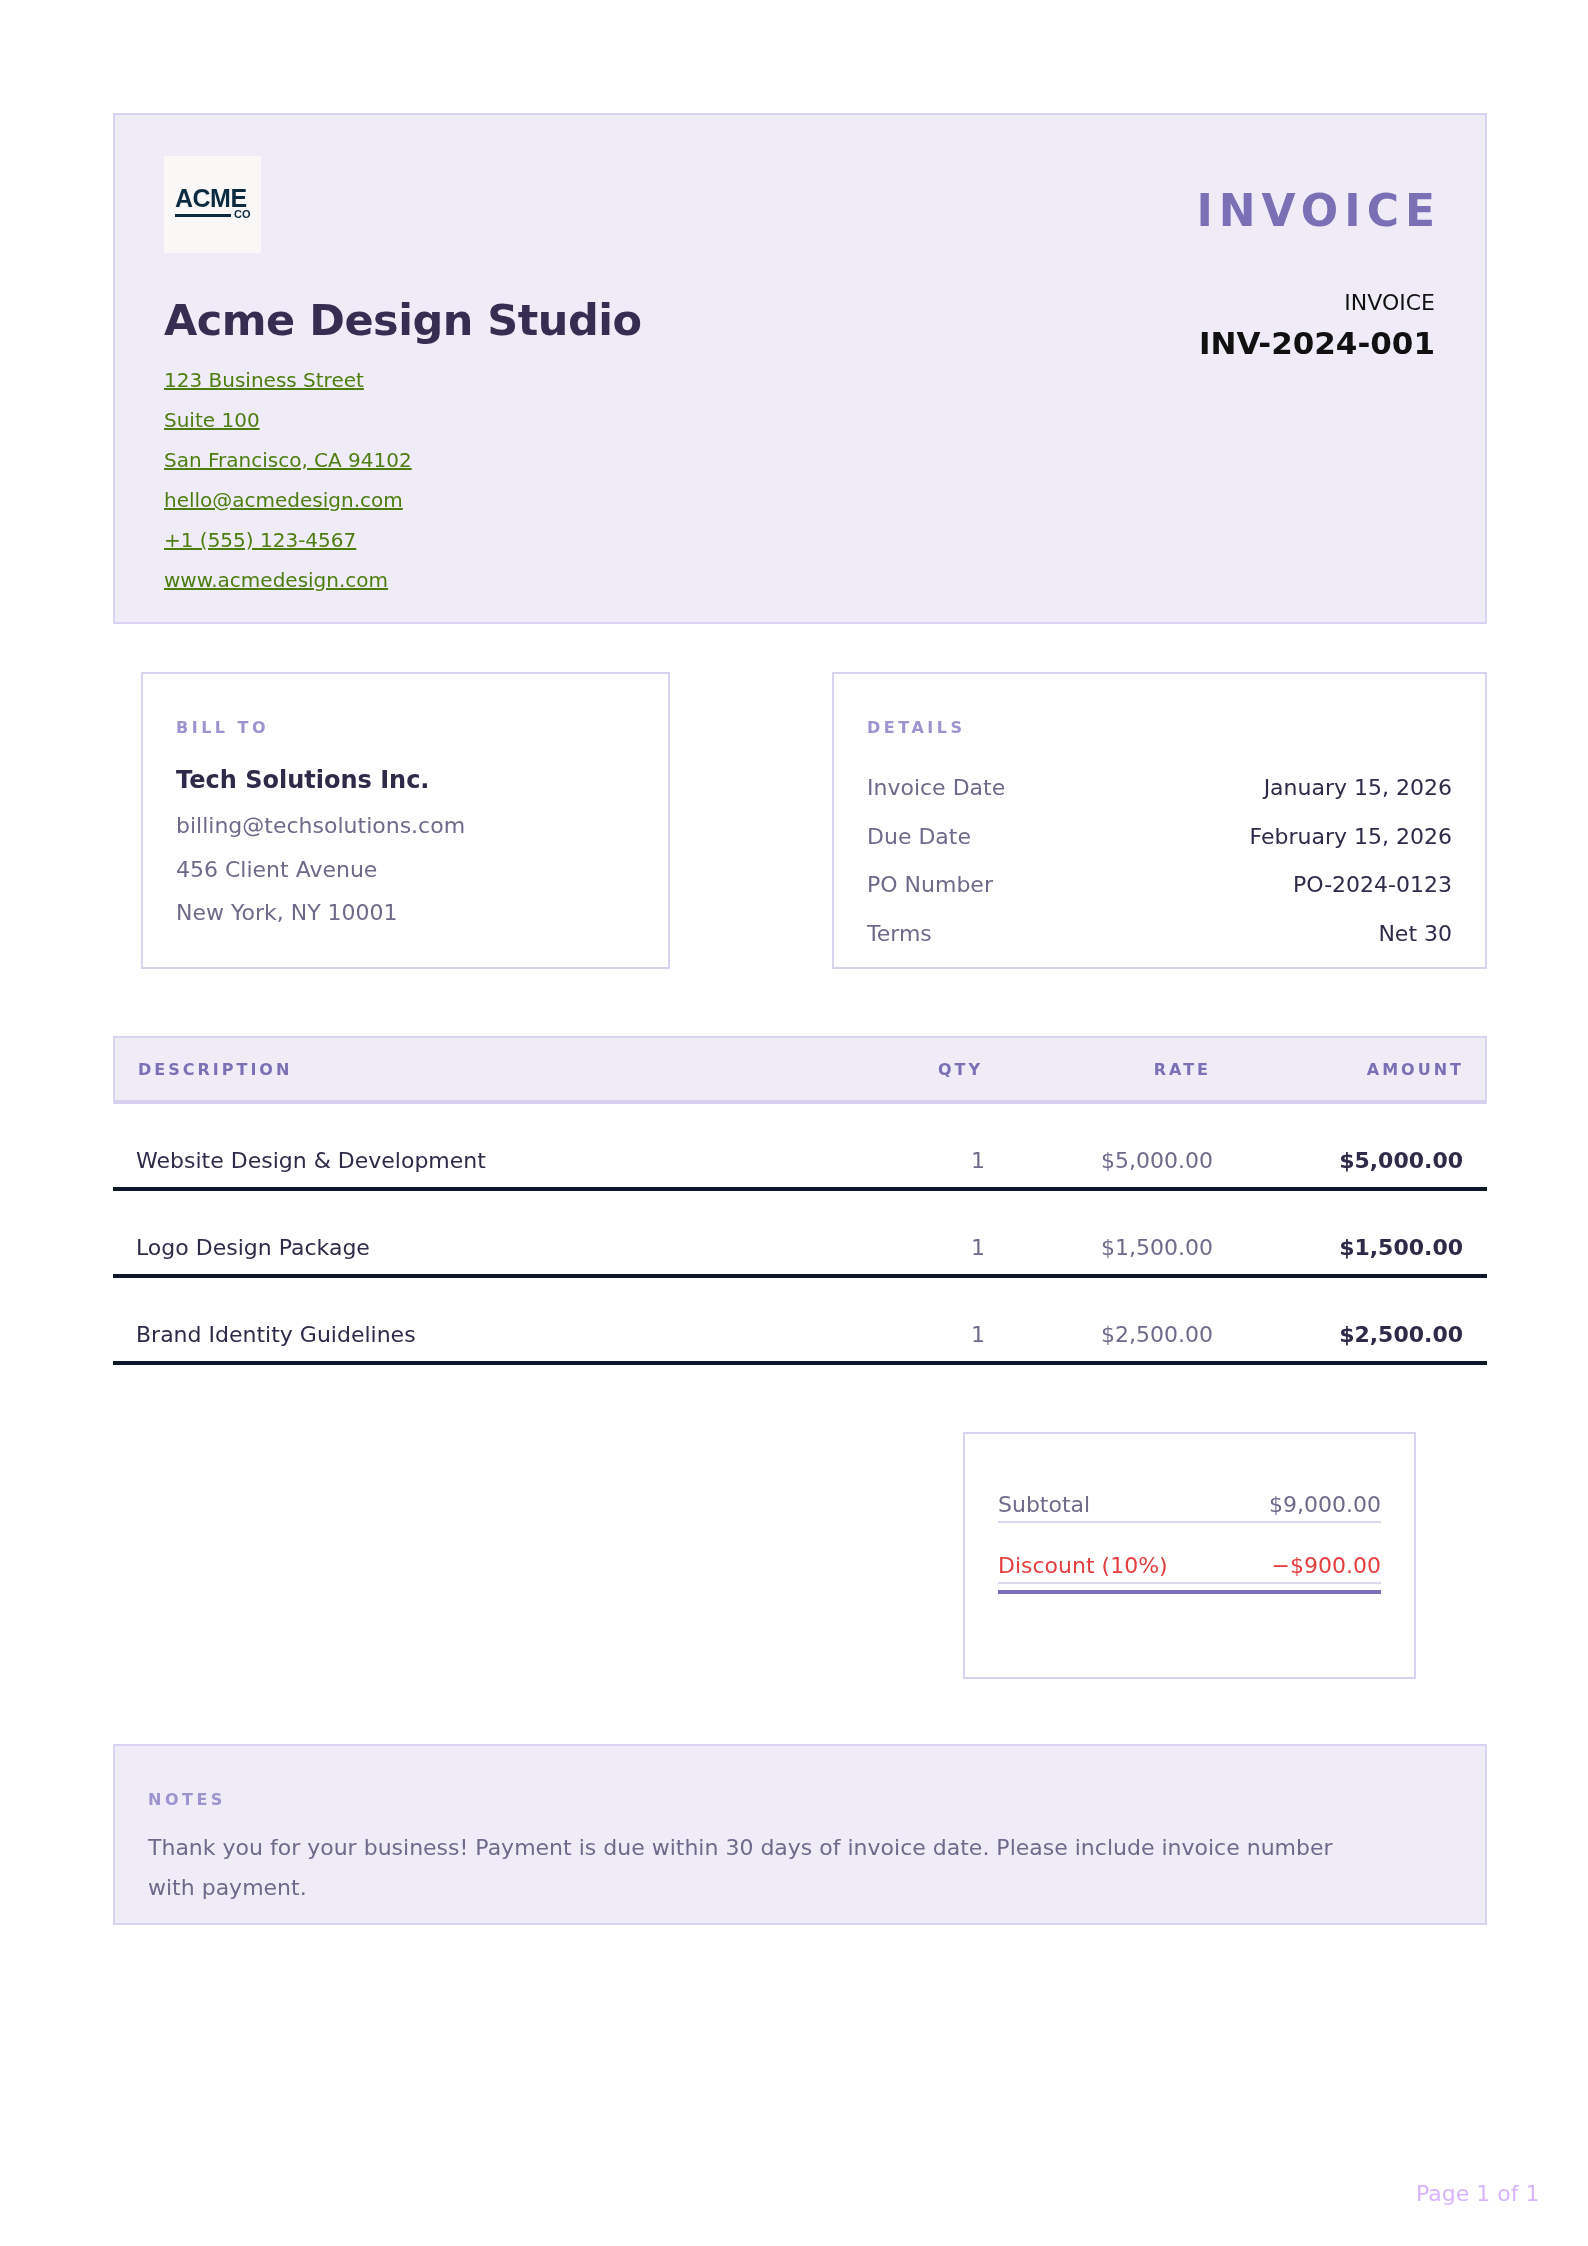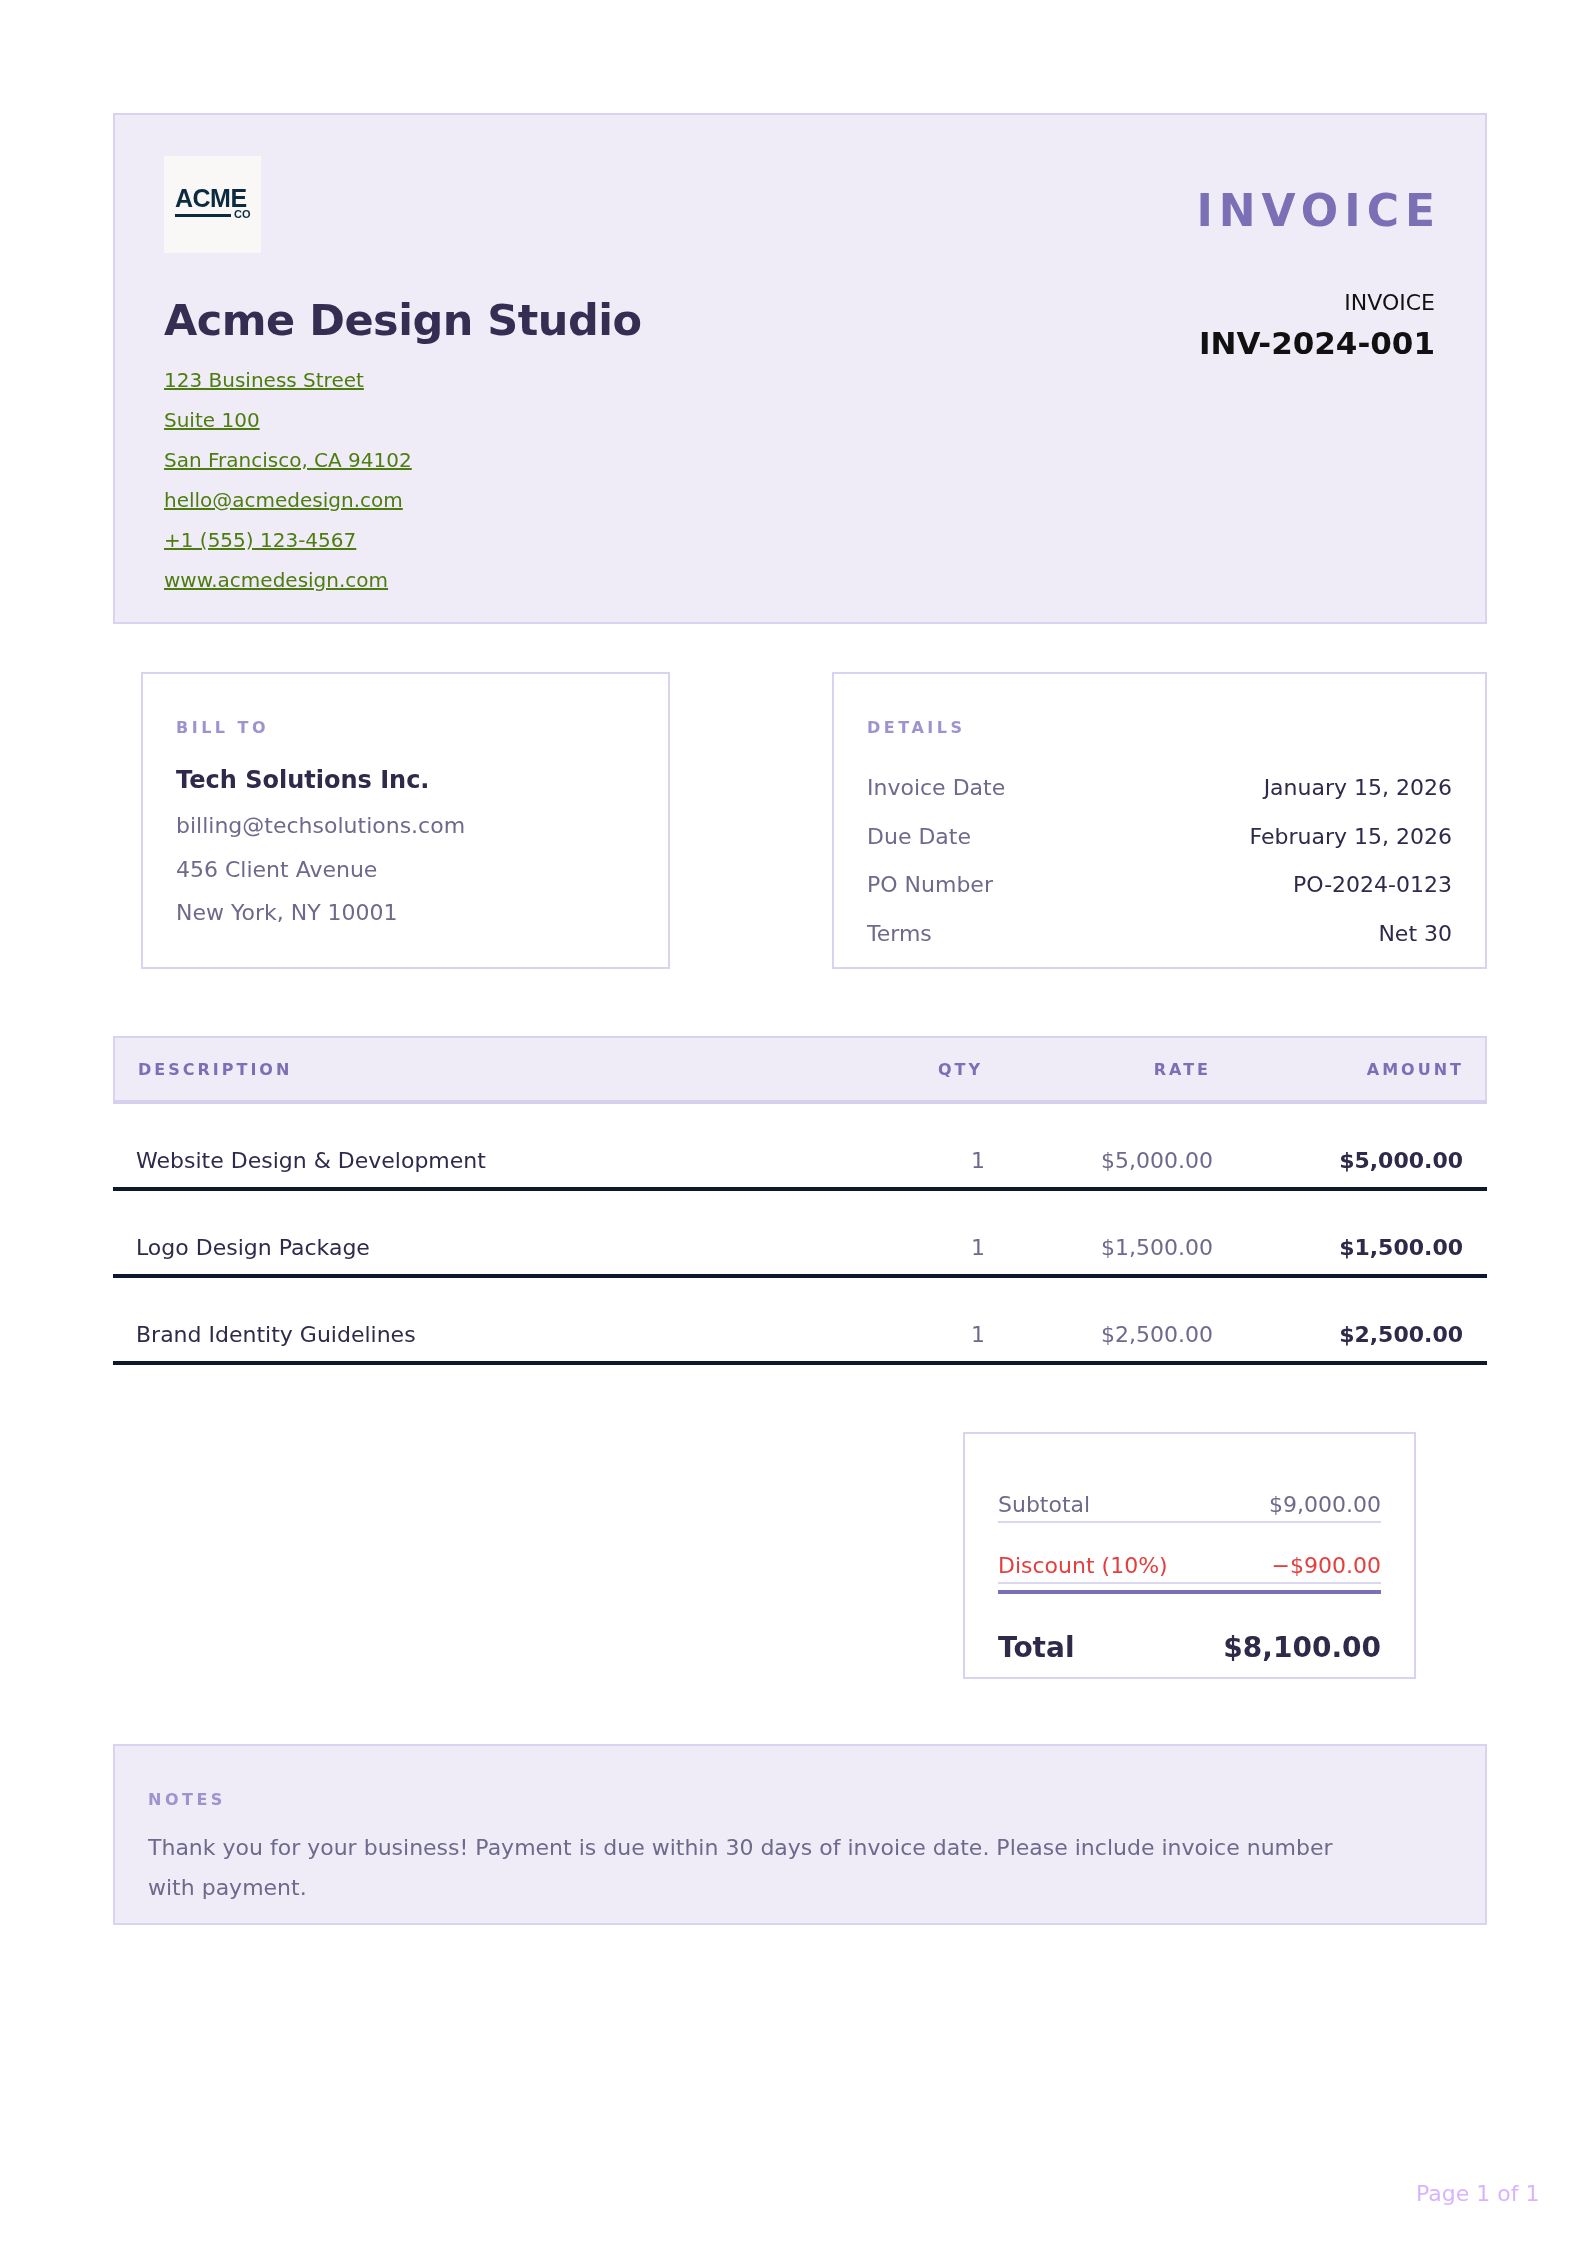--- a/index.html
+++ b/index.html
@@ -150,24 +150,20 @@
   <div id="totals-inner">
     <div class="tot-row sub">
       <span>Subtotal</span>
       <span>$9,000.00</span>
     </div>
     <div class="tot-row disc">
       <span>Discount (10%)</span>
       <span>−$900.00</span>
     </div>
     <div id="grand-rule"></div>
-    <div class="tot-row grand">
-      <span>Total</span>
-      <span>$8,100.00</span>
-    </div>
   </div>
 </div>
 
 <div id="notes" class="card tinted">
   <div class="section-label">NOTES</div>
   <div id="notes-text">Thank you for your business! Payment is due within 30 days of invoice date. Please include invoice number with payment.</div>
 </div>
 
 <div id="page-num">Page 1 of 1</div>
 

